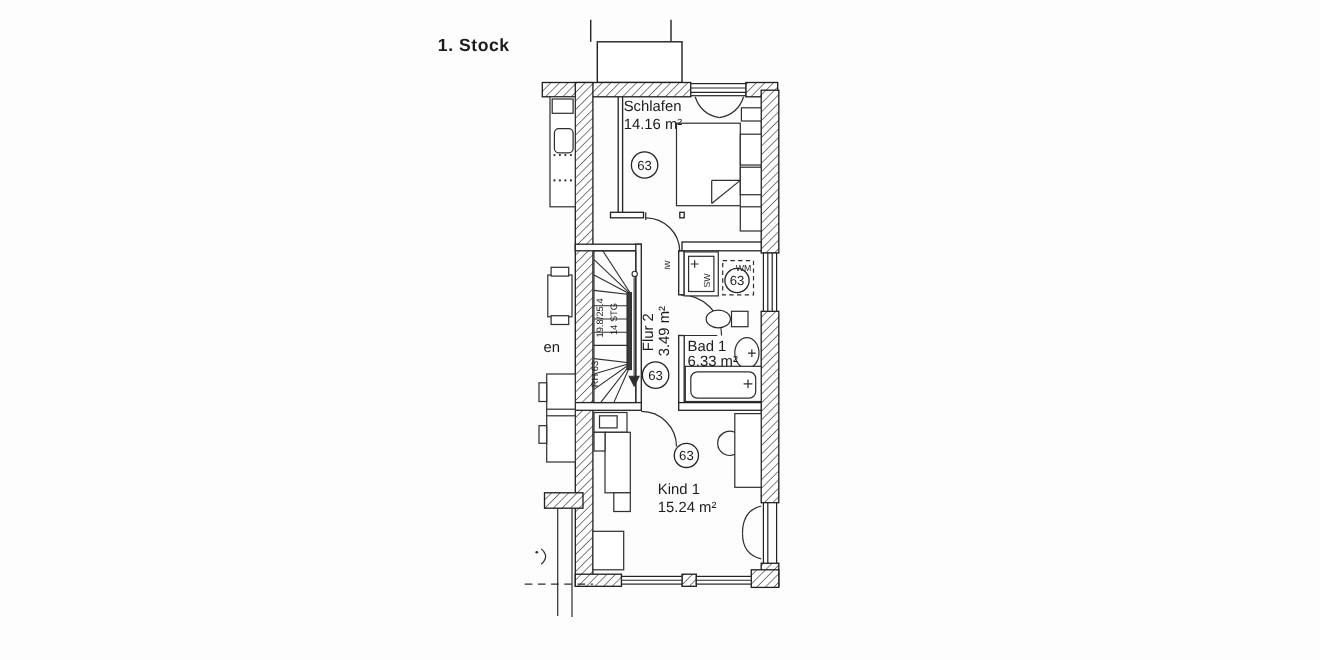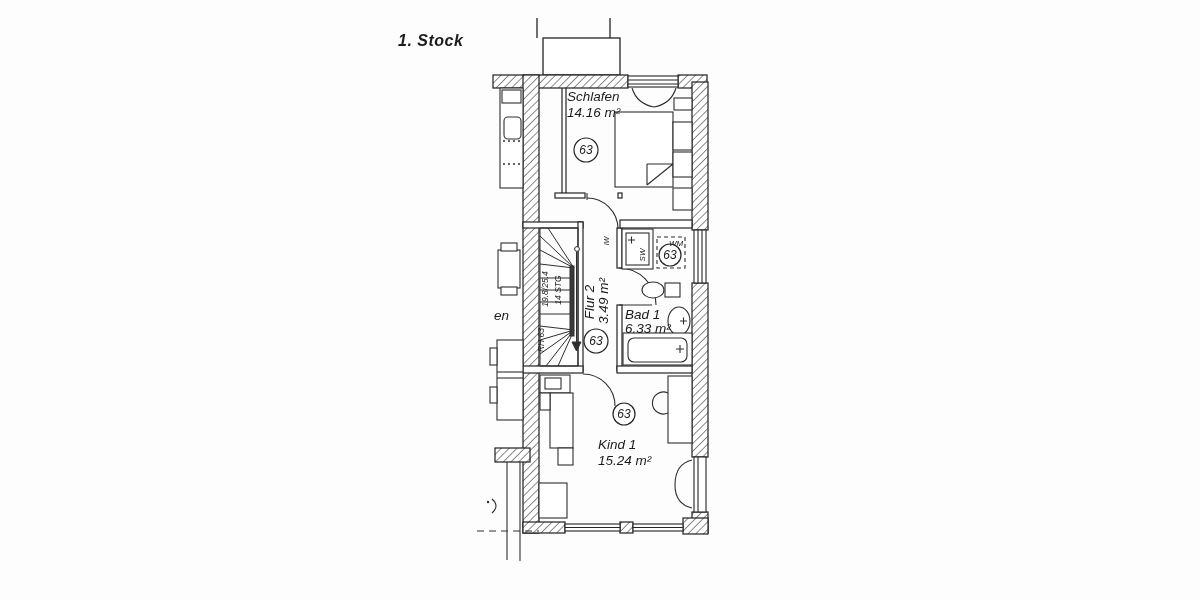--- a/index.html
+++ b/index.html
@@ -1,19 +1,18 @@
 <!DOCTYPE html>
 <html><head>
 <meta charset="utf-8">
 <style>
   html,body{margin:0;padding:0;background:#ffffff;}
   .canvas{
     position:relative;width:1200px;height:600px;background:#fefefe;overflow:hidden;
     font-family:"Liberation Sans",sans-serif;
-    font-style:italic;
   }
   svg text{
     font-family:"Liberation Sans",sans-serif;
     fill:#1c1c1c;
   }
   .room-label{font-size:13.5px;}
   .small-label{font-size:8px;}
   .tiny-label{font-size:7px;}
   .stair-label{font-size:8.5px;}
   .circle-num{font-size:12px;}

